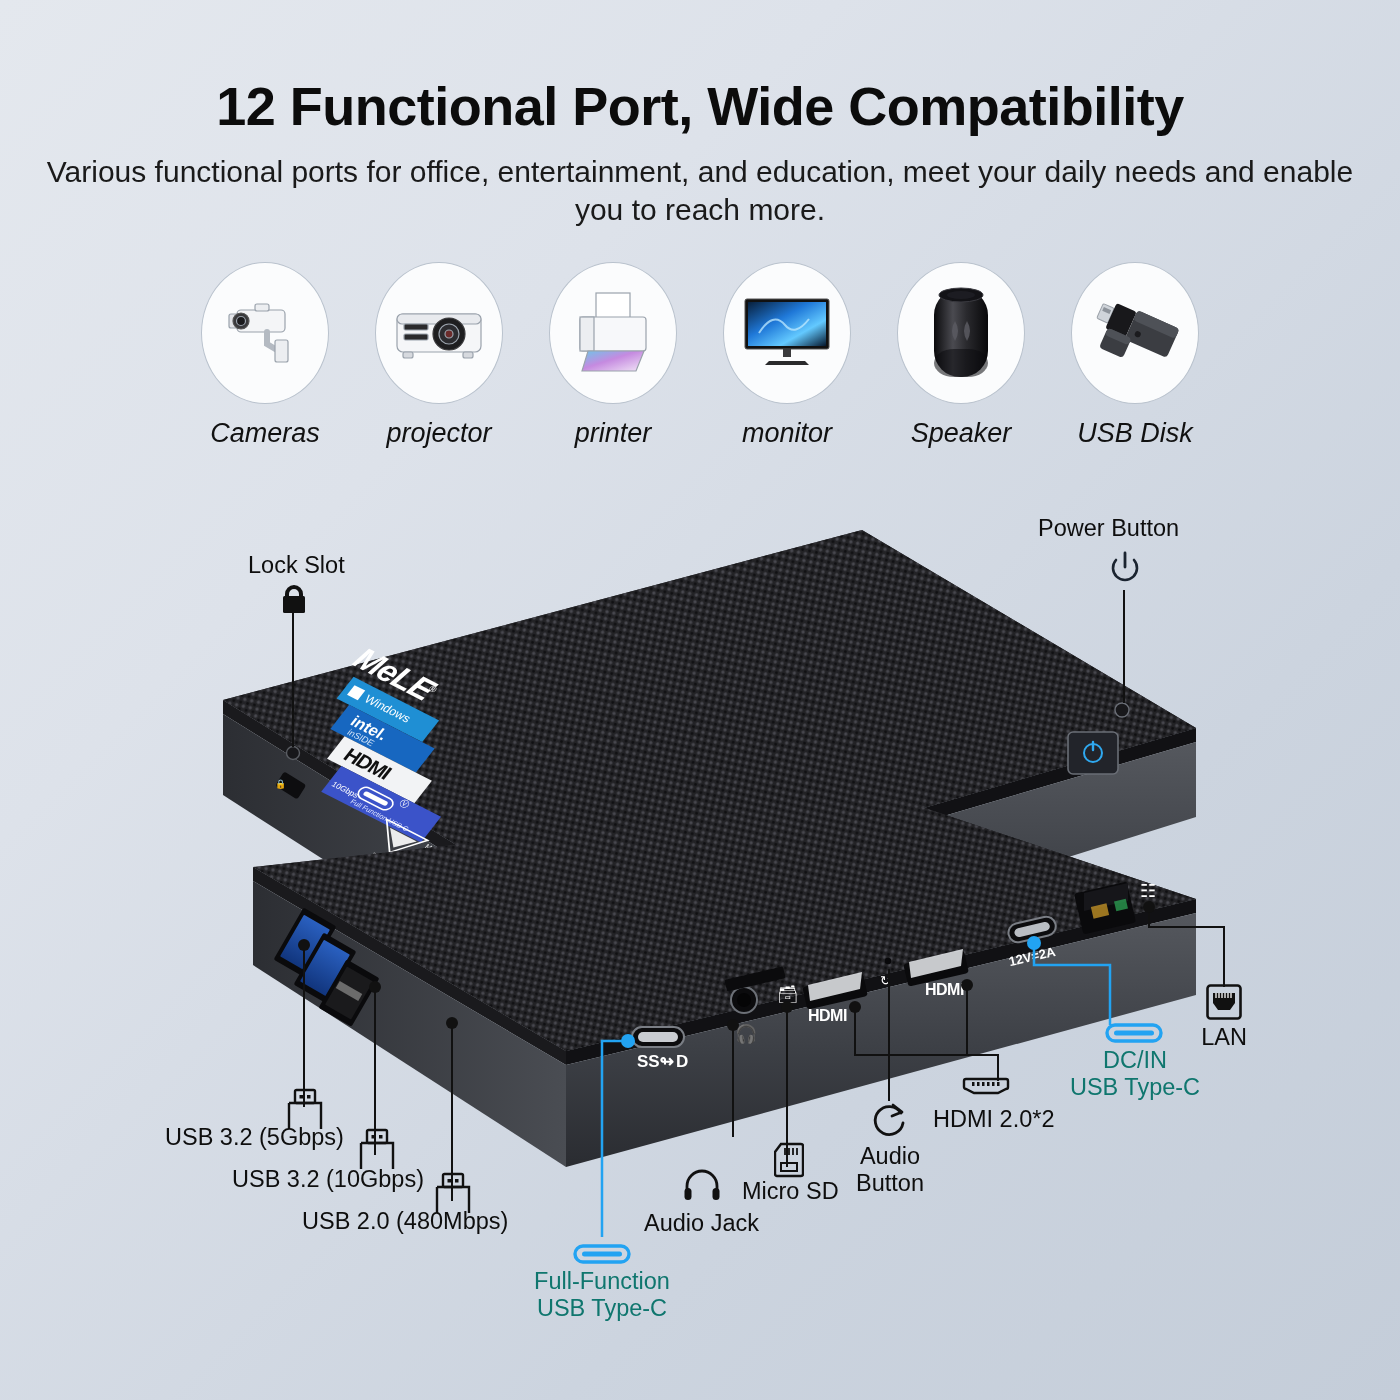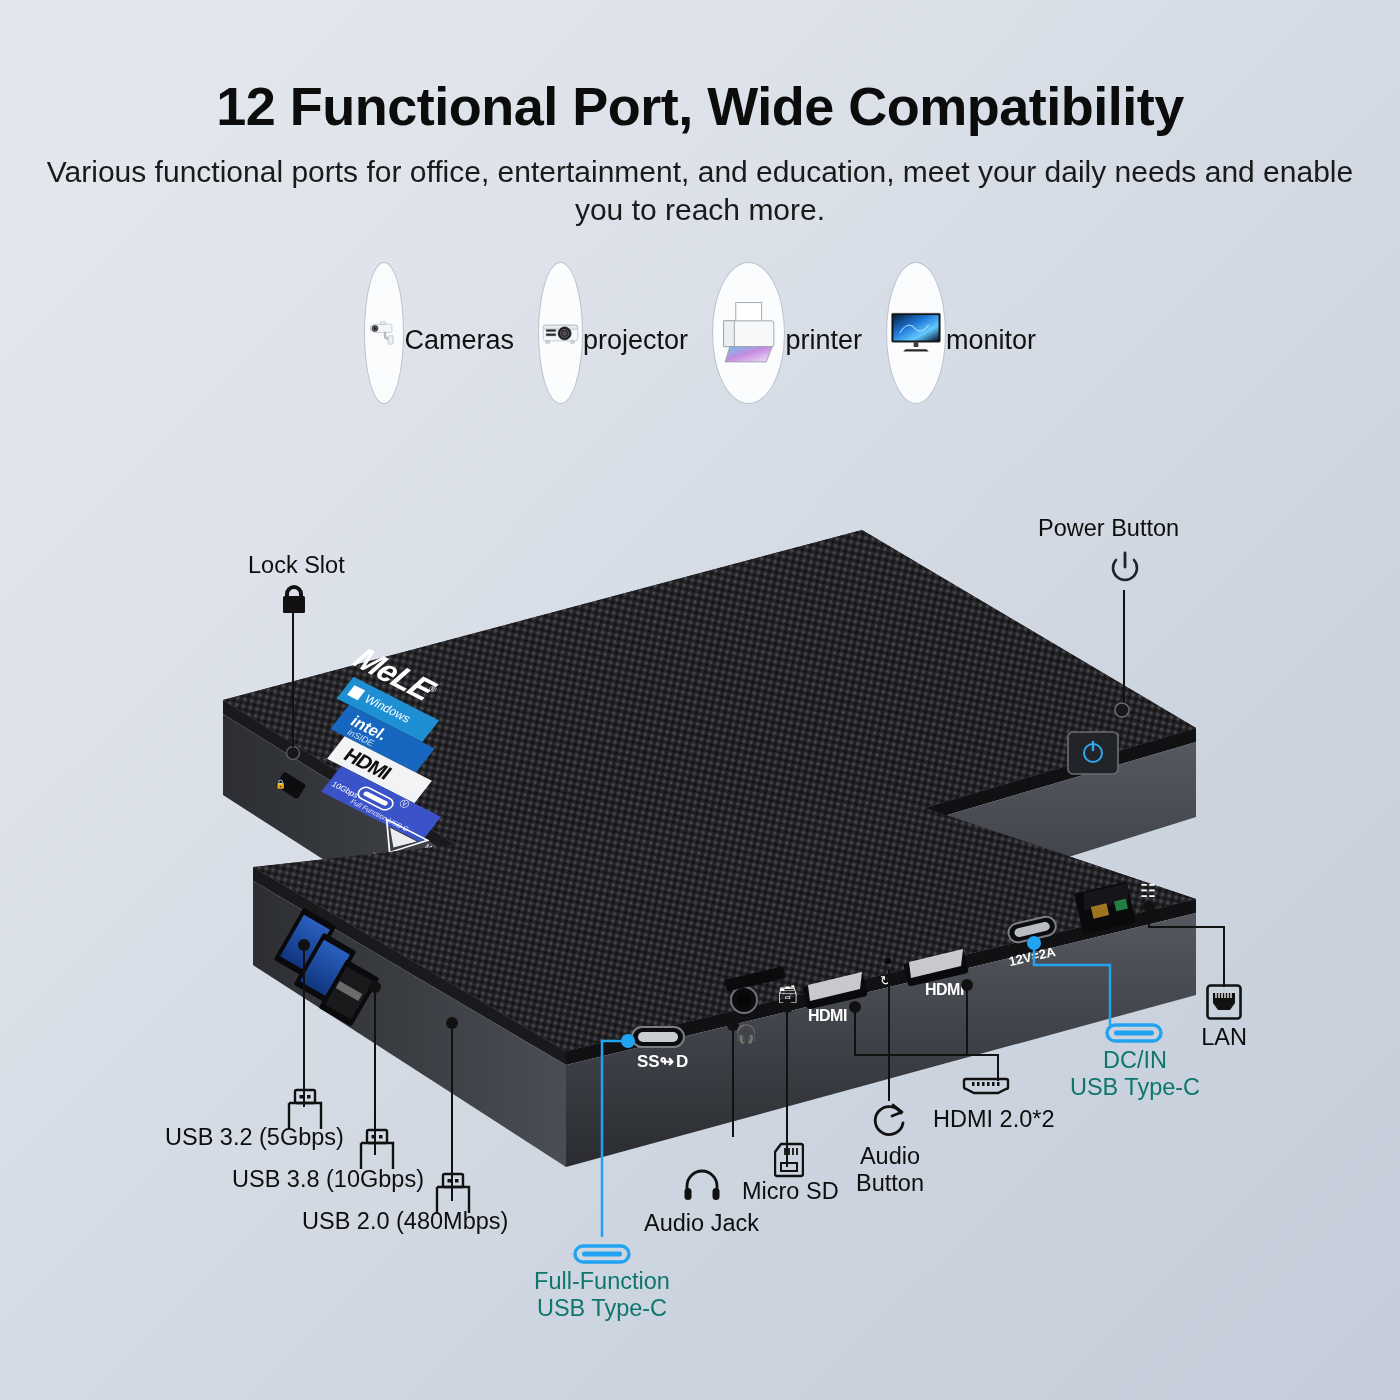--- a/index.html
+++ b/index.html
@@ -21,21 +21,21 @@
   .subtitle {
     margin-top:18px;
     font-size:30px; font-weight:400; color:#1a1a1a;
     line-height:1.28;
     padding:0 40px;
   }
 
   
   .strip { position:absolute; top:262px; left:0; width:1400px;
            display:flex; justify-content:center; gap:24px; }
-  .strip-item { width:150px; display:flex; flex-direction:row; align-items:center; }
+  .strip-item { width:150px; display:flex; flex-direction:column; align-items:center;font-style:italic; }
   .bubble {
     width:128px; height:142px; border-radius:50%;
     background:#fbfcfd; border:1px solid #b9c2cd;
     display:flex; align-items:center; justify-content:center;
     overflow:hidden; position:relative;
   }
   .bubble svg { display:block; }
   .strip-label { margin-top:14px; font-size:27px; font-weight:400; color:#111; white-space:nowrap;}
 
   
@@ -130,21 +130,61 @@
         <rect x="8" y="6" width="84" height="50" rx="2" fill="#111" stroke="#555"></rect>
         <rect x="11" y="9" width="78" height="44" fill="url(#mg)"></rect>
         <path d="M22 40 q14 -22 26 -8 q10 12 24 -6" fill="none" stroke="#bfe9ff" stroke-width="2" opacity="0.75"></path>
         <path d="M46 56 L46 64 L54 64 L54 56 Z" fill="#3a3a3c"></path>
         <path d="M32 68 L68 68 L72 72 L28 72 Z" fill="#2a2a2c"></path>
       </svg>
     </div>
     <div class="strip-label">monitor</div>
   </div>
 
-
+  <div class="strip-item">
+    <div class="bubble">
+      <svg width="74" height="104" viewBox="0 0 74 104">
+        <defs>
+          <linearGradient id="spg" x1="0" y1="0" x2="1" y2="0">
+            <stop offset="0%" stop-color="#0a0a0c"></stop>
+            <stop offset="35%" stop-color="#4a4a50"></stop>
+            <stop offset="60%" stop-color="#2a2a2e"></stop>
+            <stop offset="100%" stop-color="#08080a"></stop>
+          </linearGradient>
+        </defs>
+        <rect x="10" y="8" width="54" height="88" rx="26" fill="url(#spg)"></rect>
+        <ellipse cx="37" cy="14" rx="22" ry="7" fill="#131317" stroke="#3a3a40"></ellipse>
+        <ellipse cx="37" cy="14" rx="14" ry="4" fill="#1c1c22"></ellipse>
+        <path d="M31 40 q6 10 0 20 q-6 -10 0 -20 Z" fill="#5a5a62" opacity="0.85"></path>
+        <path d="M43 40 q-6 10 0 20 q6 -10 0 -20 Z" fill="#5a5a62" opacity="0.85"></path>
+        <rect x="10" y="68" width="54" height="28" rx="20" fill="#0b0b0e" opacity="0.55"></rect>
+      </svg>
+    </div>
+    <div class="strip-label">Speaker</div>
+  </div>
+
+  <div class="strip-item">
+    <div class="bubble">
+      <svg width="110" height="96" viewBox="0 0 110 96">
+        <g transform="rotate(24 55 48)">
+          <rect x="14" y="34" width="12" height="16" rx="1.5" fill="#cfd4da" stroke="#9aa0a8"></rect>
+          <rect x="16" y="37" width="8" height="4" fill="#8d939b"></rect>
+          <rect x="26" y="28" width="22" height="28" rx="3" fill="#18181b"></rect>
+          <rect x="48" y="26" width="46" height="32" rx="4" fill="#3b3d42"></rect>
+          <rect x="48" y="26" width="46" height="11" rx="4" fill="#4e5157"></rect>
+          <circle cx="58" cy="48" r="3" fill="#1b1b1e"></circle>
+        </g>
+        <g transform="rotate(24 55 48) translate(-2 26)">
+          <rect x="30" y="28" width="26" height="22" rx="4" fill="#3b3d42"></rect>
+          <rect x="30" y="28" width="26" height="8" rx="4" fill="#4e5157"></rect>
+        </g>
+      </svg>
+    </div>
+    <div class="strip-label">USB Disk</div>
+  </div>
 
 </div>
 
 <div class="scene">
 <svg width="1400" height="905" viewBox="0 0 1400 905">
   <defs>
 
     <pattern id="mesh" width="7" height="7" patternUnits="userSpaceOnUse" patternTransform="rotate(12)">
       <rect width="7" height="7" fill="#232326"></rect>
       <circle cx="2" cy="2" r="1.7" fill="#4b4b52"></circle>
@@ -350,21 +390,21 @@
 </div>
 
 <svg class="ico" style="position:absolute; left:356px; top:1128px;" width="42" height="44" viewBox="0 0 42 44">
   <rect x="11" y="2" width="20" height="13" rx="1.5" fill="none" stroke="#111" stroke-width="2.4"></rect>
   <rect x="15.5" y="7" width="3.5" height="3.5" fill="#111"></rect>
   <rect x="23" y="7" width="3.5" height="3.5" fill="#111"></rect>
   <path d="M5 15 h32 v26" fill="none" stroke="#111" stroke-width="2.4"></path>
   <path d="M5 15 v26" fill="none" stroke="#111" stroke-width="2.4"></path>
 </svg>
 <div class="callout" style="left:232px; top:1166px;">
-  <span>USB 3.8 (10Gbps)</span>
+  <span>USB 3.2 (10Gbps)</span>
 </div>
 
 <svg class="ico" style="position:absolute; left:432px; top:1172px;" width="42" height="44" viewBox="0 0 42 44">
   <rect x="11" y="2" width="20" height="13" rx="1.5" fill="none" stroke="#111" stroke-width="2.4"></rect>
   <rect x="15.5" y="7" width="3.5" height="3.5" fill="#111"></rect>
   <rect x="23" y="7" width="3.5" height="3.5" fill="#111"></rect>
   <path d="M5 15 h32 v26" fill="none" stroke="#111" stroke-width="2.4"></path>
   <path d="M5 15 v26" fill="none" stroke="#111" stroke-width="2.4"></path>
 </svg>
 <div class="callout" style="left:296px; top:1208px;margin-left:6px;">

